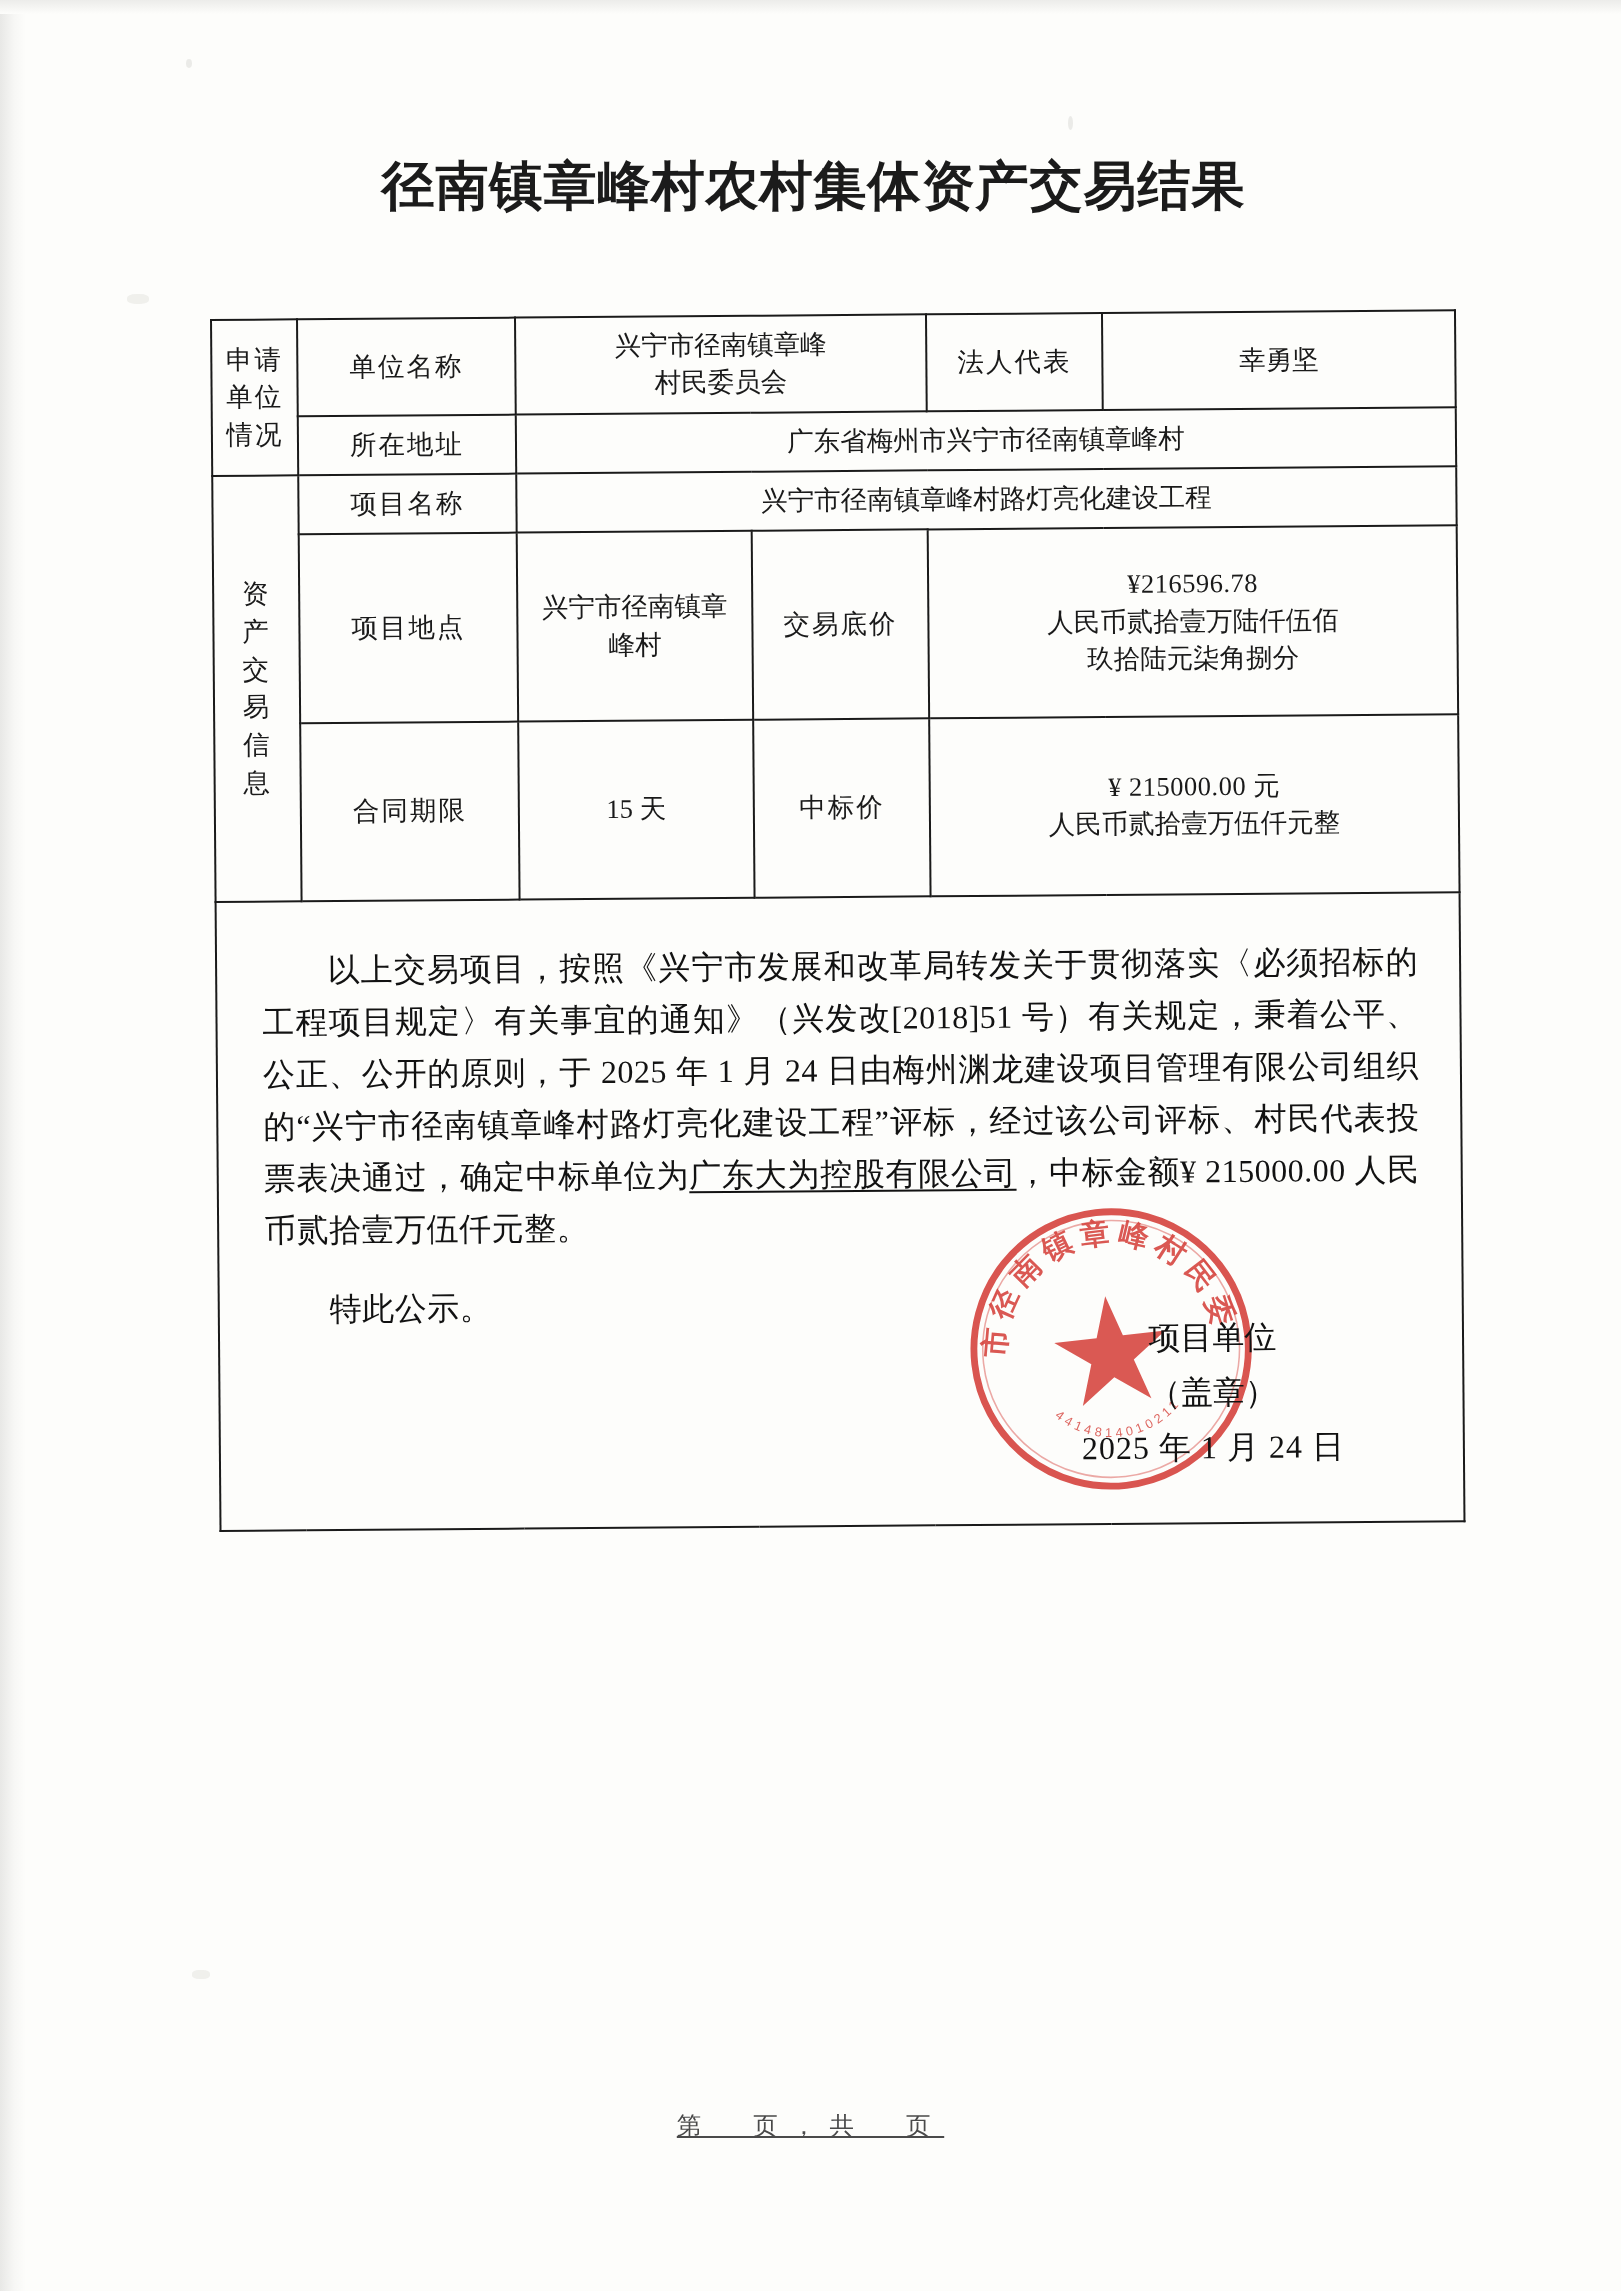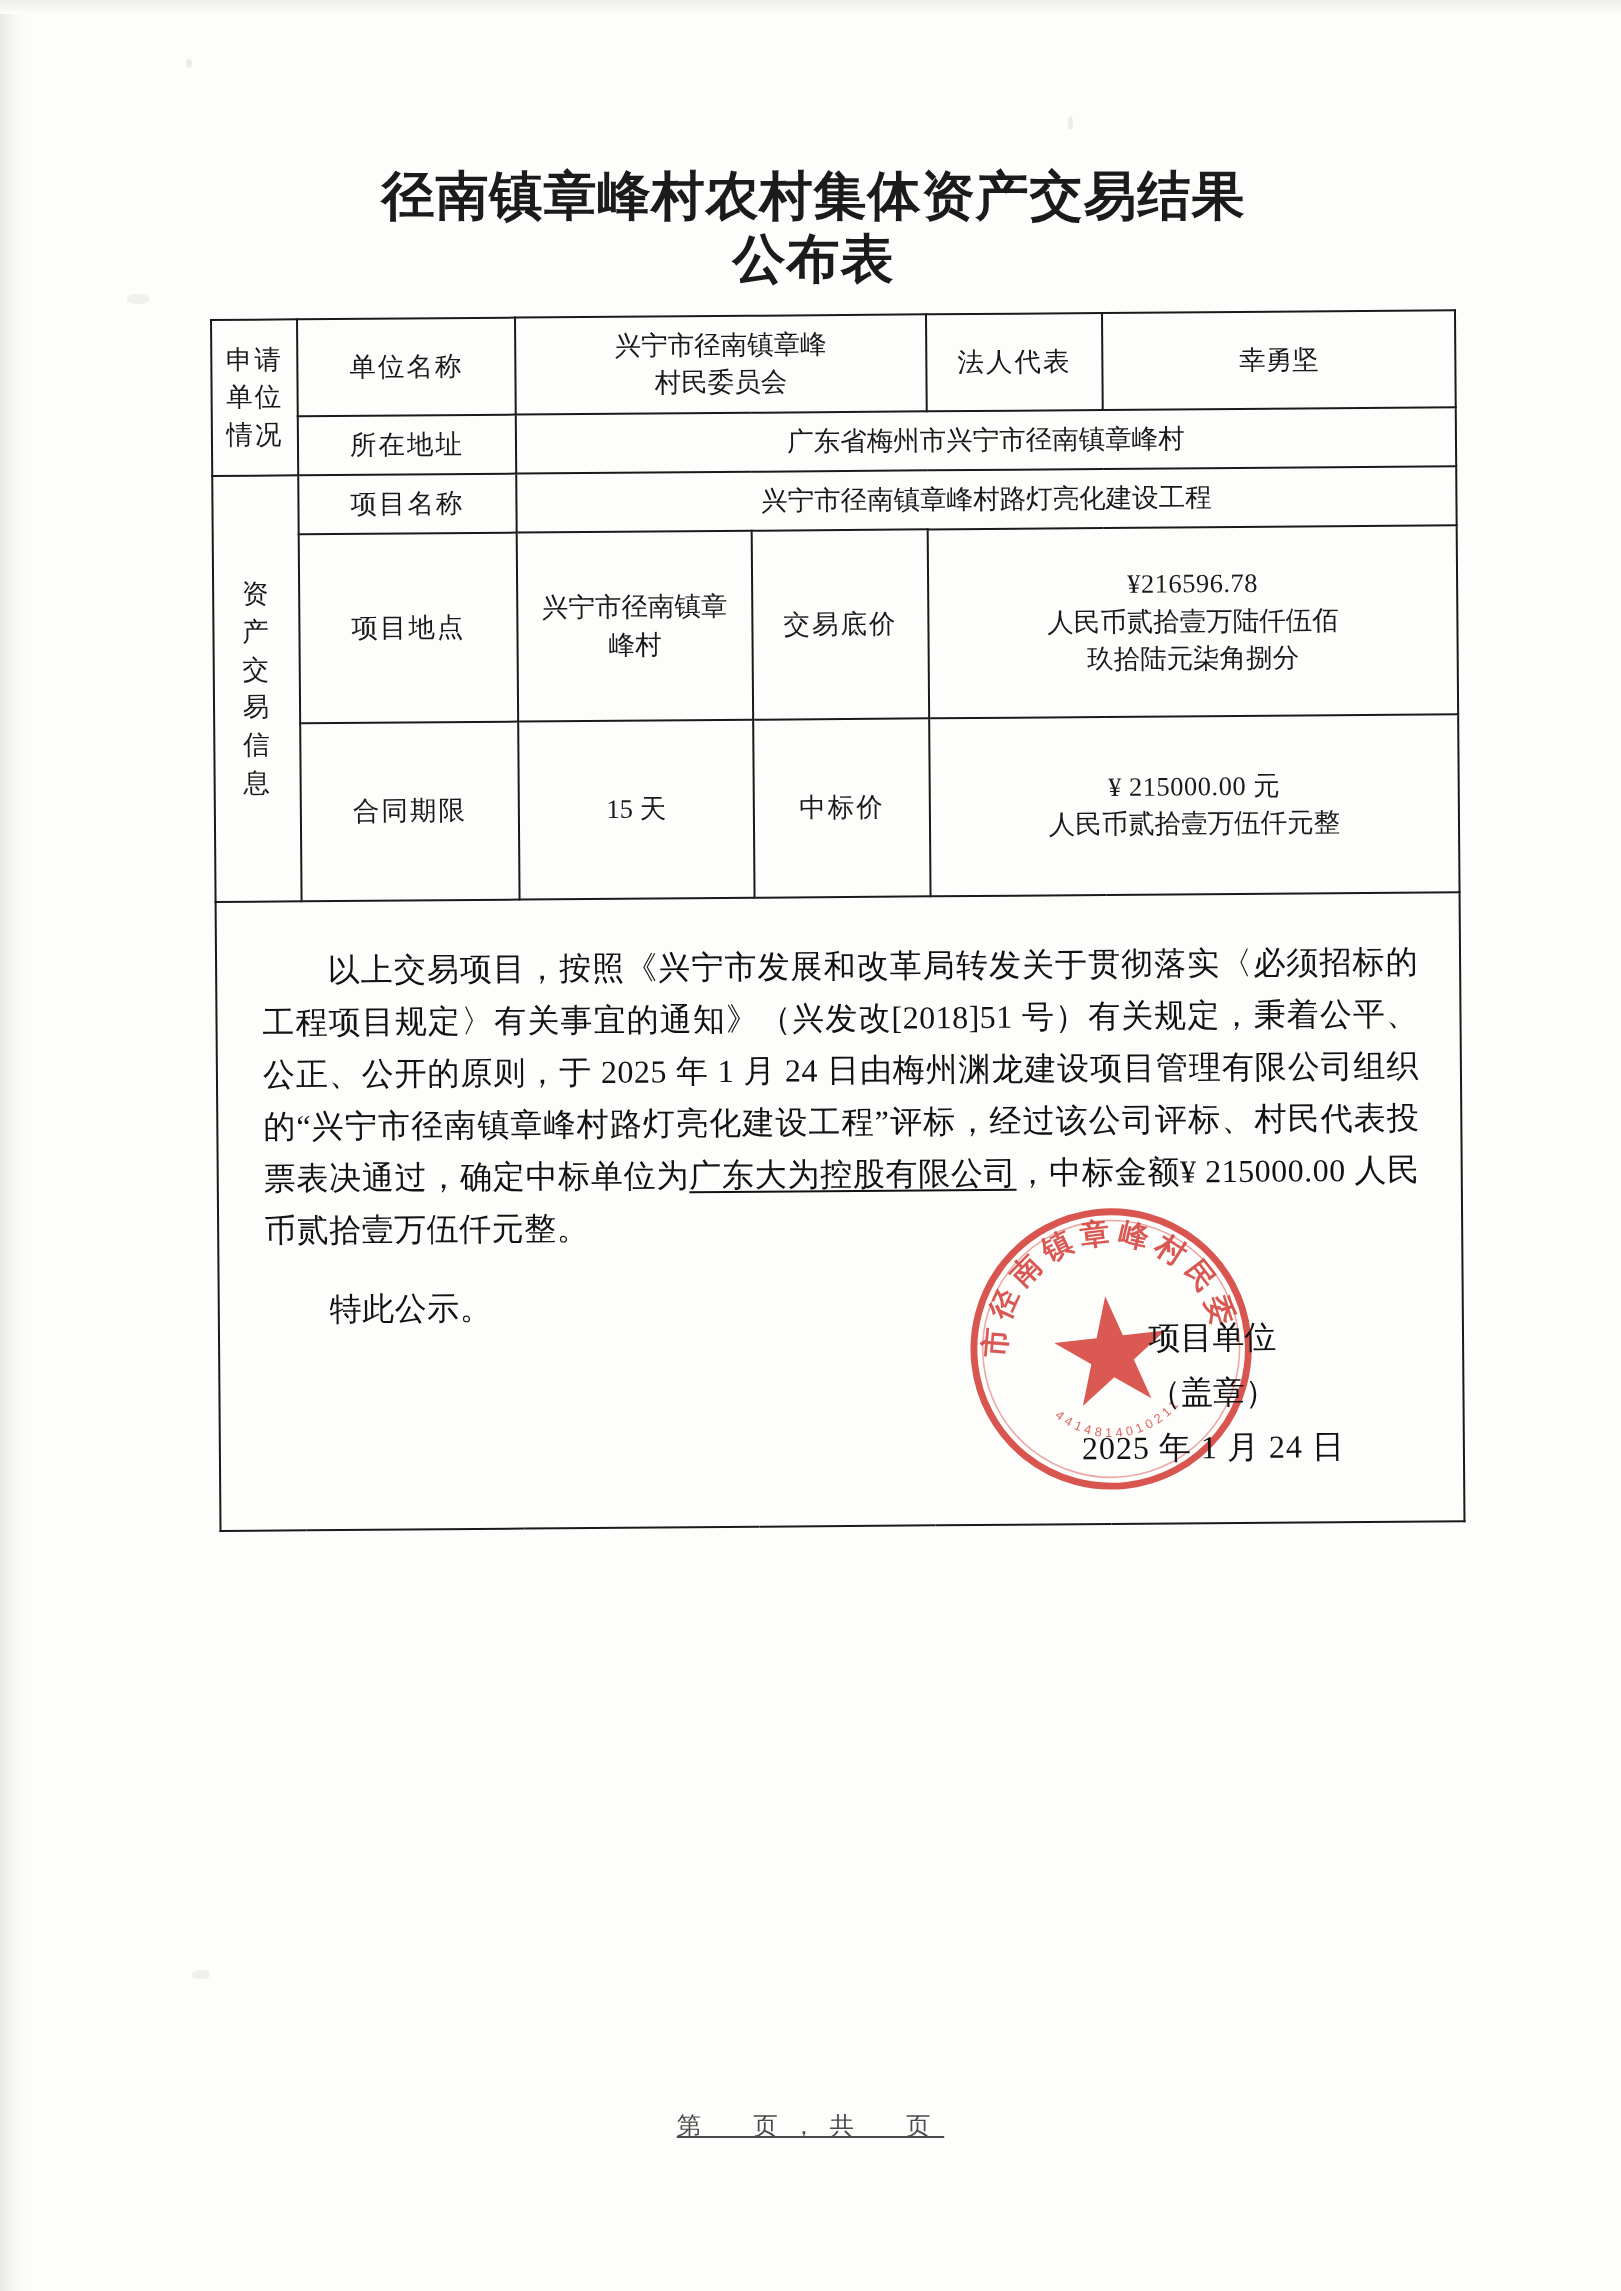--- a/index.html
+++ b/index.html
@@ -39,21 +39,21 @@
     position: absolute;
     background: #dcdcd8;
     border-radius: 50%;
     opacity: .55;
   }
 
   
   .doc-title {
     position: absolute;
     left: 147px;
-    top: 165px;
+    top: 155px;
     width: 1333px;
     text-align: center;
     font-family: "Liberation Serif", "DejaVu Serif", serif;
     font-weight: bold;
     font-size: 53px;
     line-height: 1.18;
     letter-spacing: 1px;
     color: #1b1b1b;
   }
   .doc-title .line2 { display: block; }
@@ -182,21 +182,20 @@
 
   <div class="scan-edge-left"></div>
   <div class="scan-edge-top"></div>
   <div class="scan-speck" style="left:186px;top:59px;width:5.9px;height:8.8px;"></div>
   <div class="scan-speck" style="left:1068px;top:116px;width:4.9px;height:13.7px;"></div>
   <div class="smudge" style="left:127px;top:294px;width:21.6px;height:9.8px;"></div>
   <div class="smudge" style="left:192px;top:1970px;width:17.6px;height:8.8px;"></div>
 
   <div class="doc-title">
     <span>径南镇章峰村农村集体资产交易结果</span>
-    <span class="line2">公布表</span>
   </div>
 
   <div class="tbl-wrap">
     <table class="main">
       <colgroup>
         <col style="width:86px">
         <col style="width:218px">
         <col style="width:235px">
         <col style="width:176px">
         <col style="width:176px">

